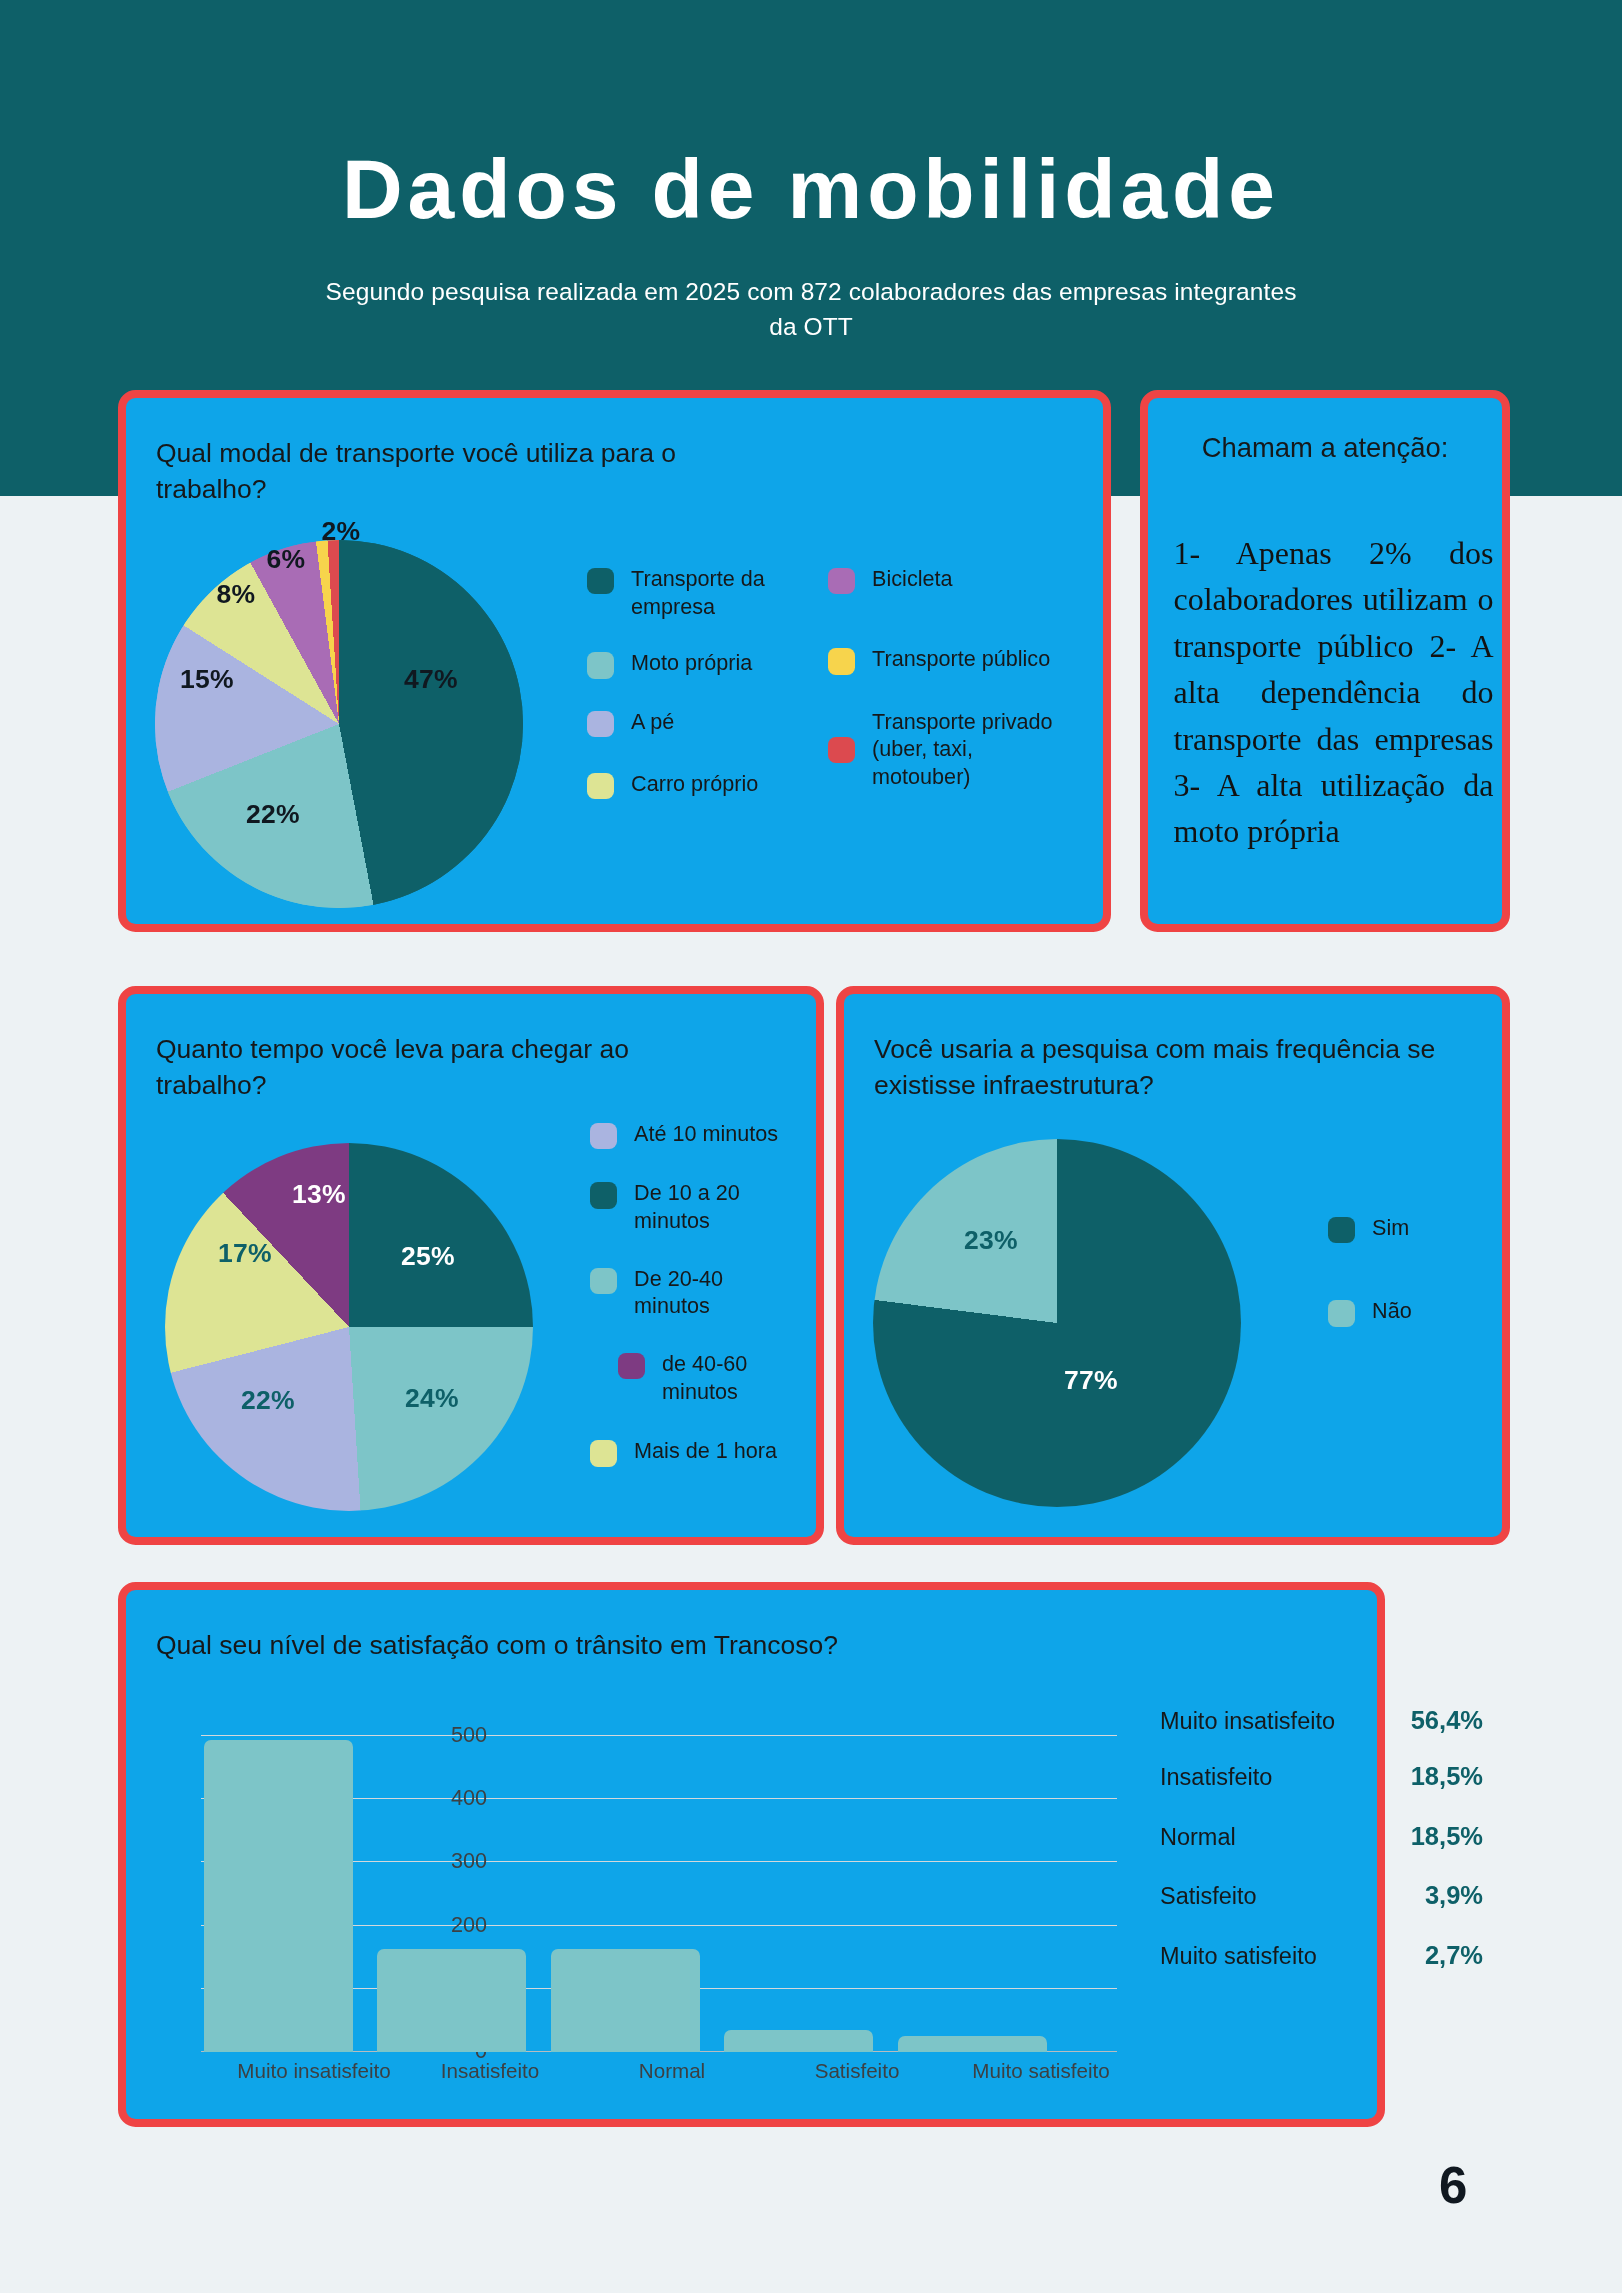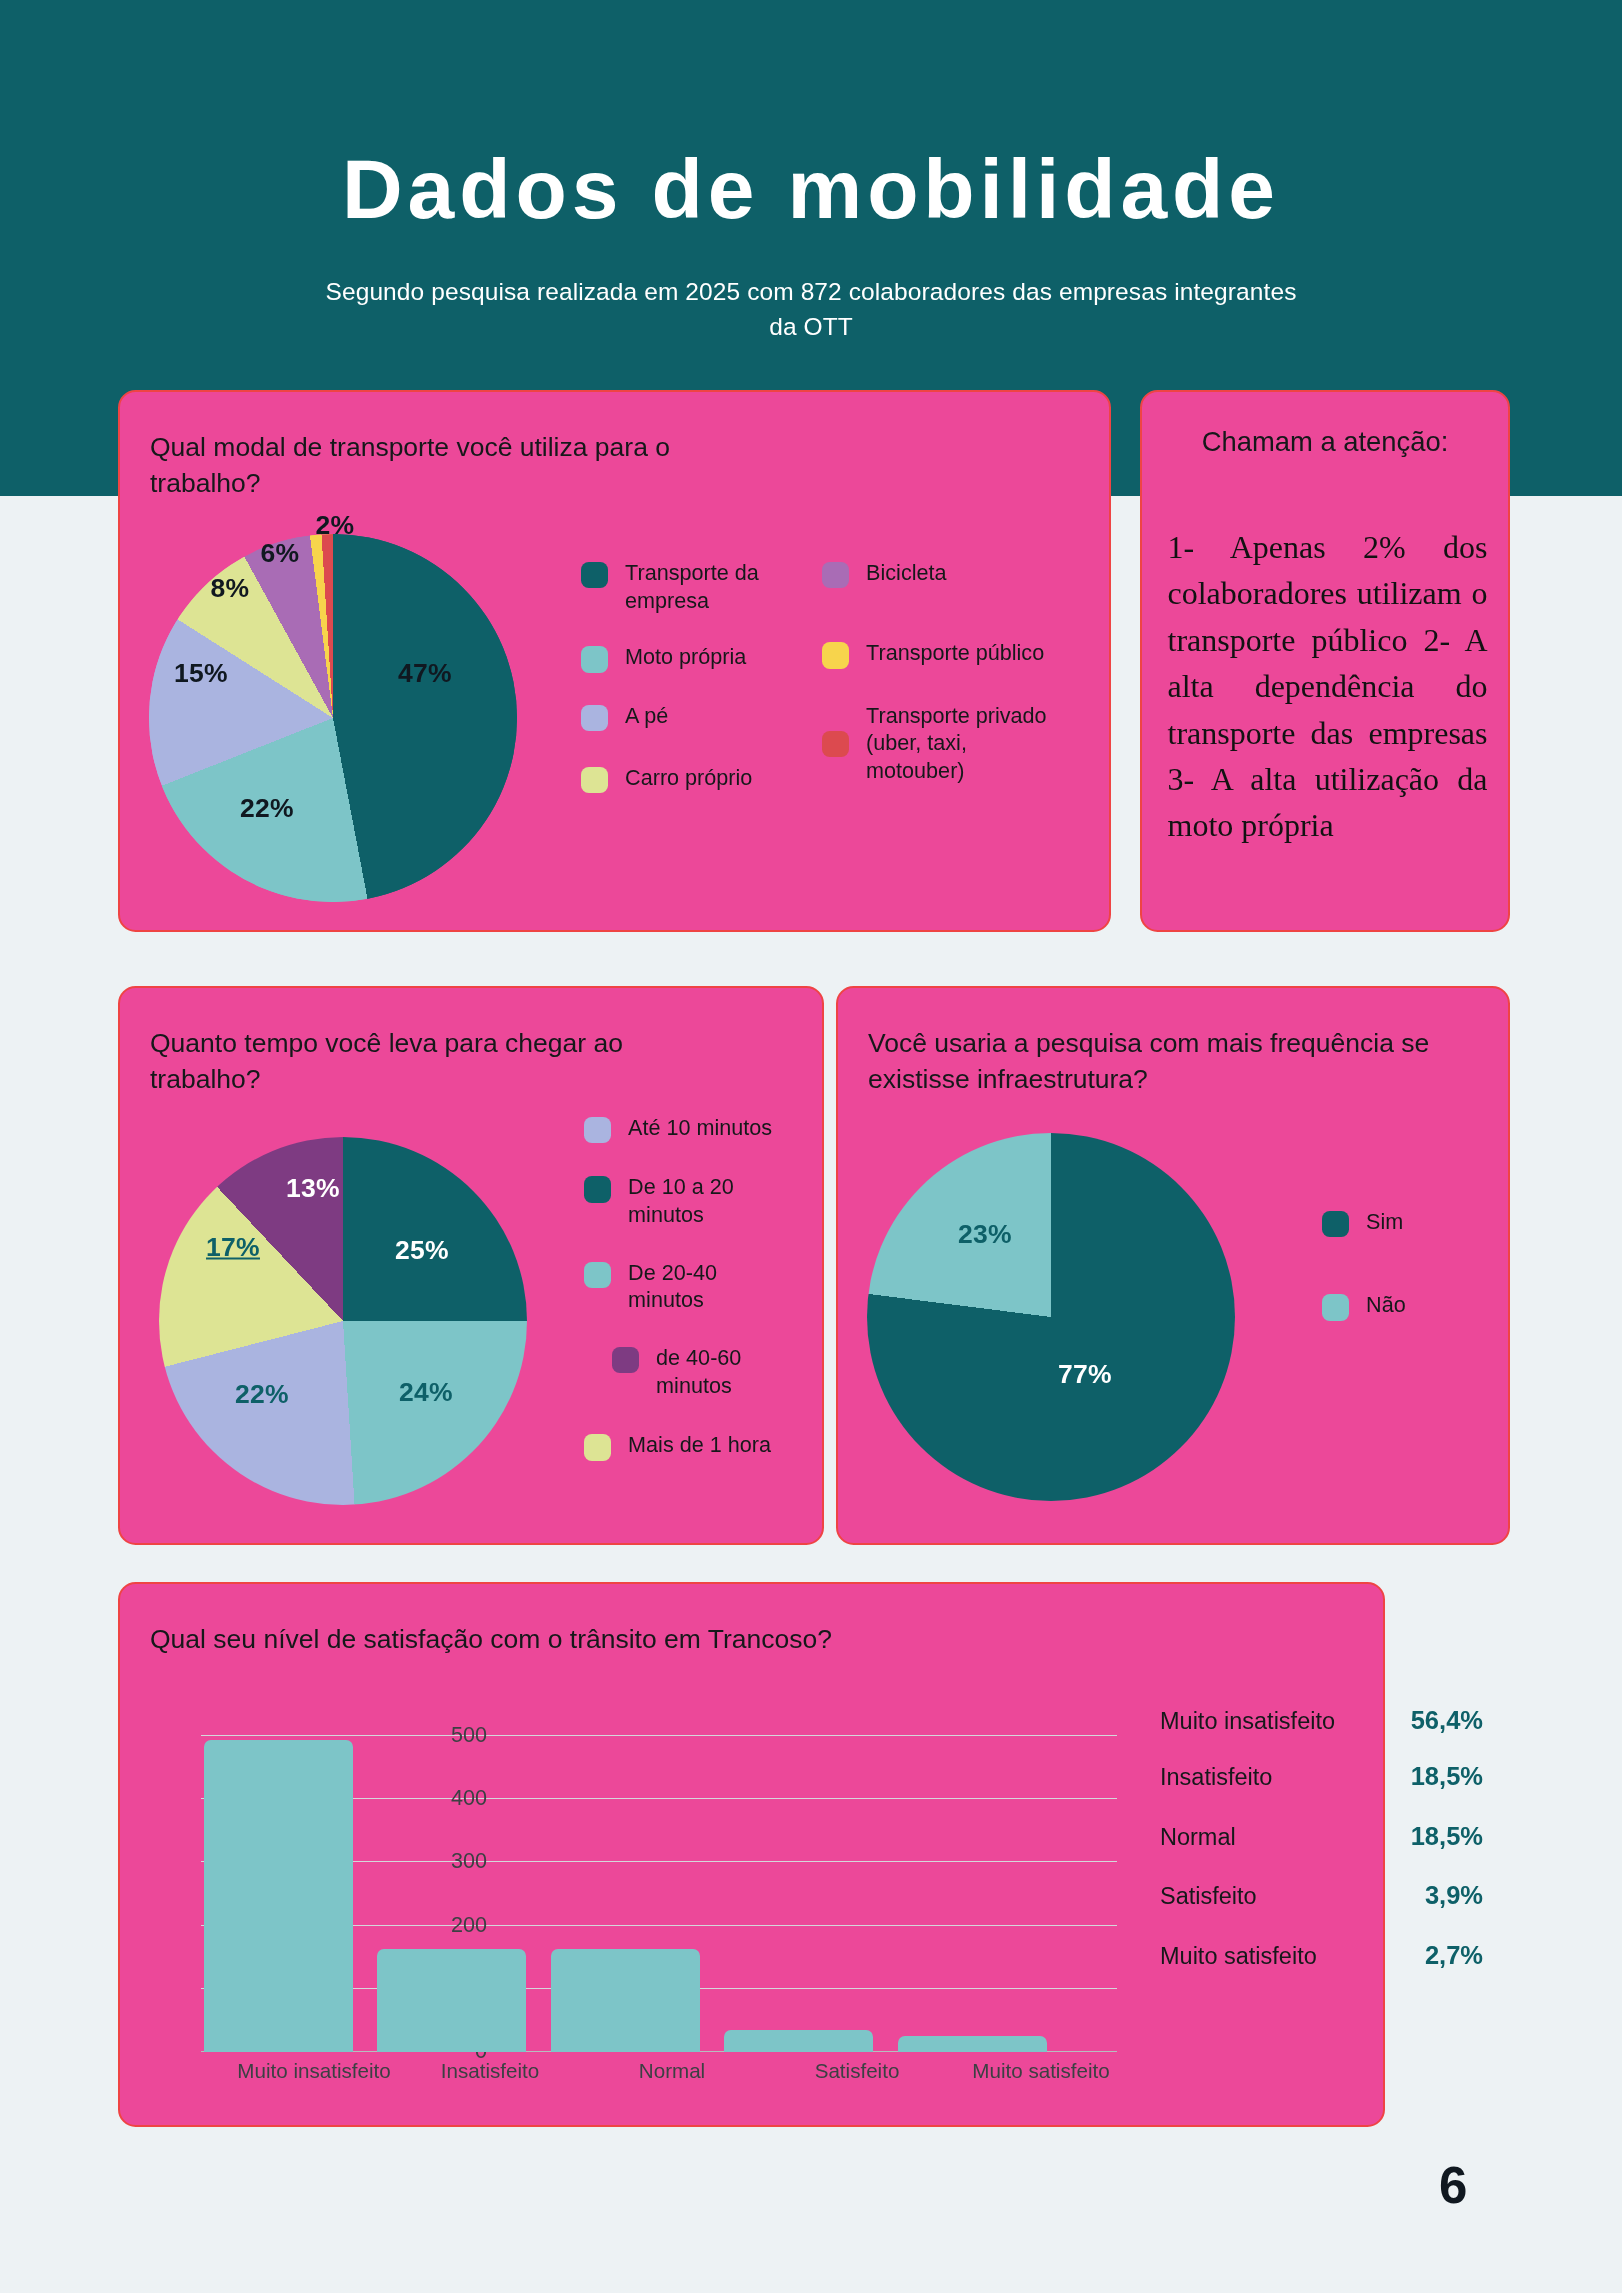--- a/index.html
+++ b/index.html
@@ -49,22 +49,22 @@
     color: #FFFFFF;
     font-size: 24.5px;
     font-weight: 400;
     line-height: 1.42;
     letter-spacing: 0.1px;
   }
 
   
   .card {
     position: absolute;
-    background: #ec4899;
-    border: 2px solid #ef4444;
+    background: #0ea5e9;
+    border: 8px solid #ef4444;
     border-radius: 17.6px;
   }
 
   .card-title {
     position: absolute;
     color: #16181A;
     font-size: 26.5px;
     font-weight: 400;
     line-height: 1.36;
   }
@@ -288,21 +288,21 @@
     <div class="pie" style="left:39px; top:149px; width:368px; height:368px;
          background: conic-gradient(
             #0E6068   0deg    90deg,
             #7DC5C8  90deg   176.4deg,
             #AAB4E0 176.4deg 255.6deg,
             #DDE494 255.6deg 316.8deg,
             #7E3B82 316.8deg 360deg);">
       <div class="pie-label" style="left:263px; top:113px; color:#FFFFFF;">25%</div>
       <div class="pie-label" style="left:267px; top:255px; color:#0E6068;">24%</div>
       <div class="pie-label" style="left:103px; top:257px; color:#0E6068;">22%</div>
-      <div class="pie-label" style="left:74px; top:110px; color:#0E6068;text-decoration:underline;">17%</div>
+      <div class="pie-label" style="left:80px; top:110px; color:#0E6068;">17%</div>
       <div class="pie-label" style="left:154px; top:51px; color:#FFFFFF;">13%</div>
     </div>
 
     <div class="legend" style="left:464px; top:126px; width:211px;">
       <div class="legend-item" style="margin-bottom:30px;">
         <div class="swatch" style="background:#AAB4E0;"></div>
         <div class="legend-label">Até 10 minutos</div>
       </div>
       <div class="legend-item" style="margin-bottom:30px;">
         <div class="swatch" style="background:#0E6068;"></div>

